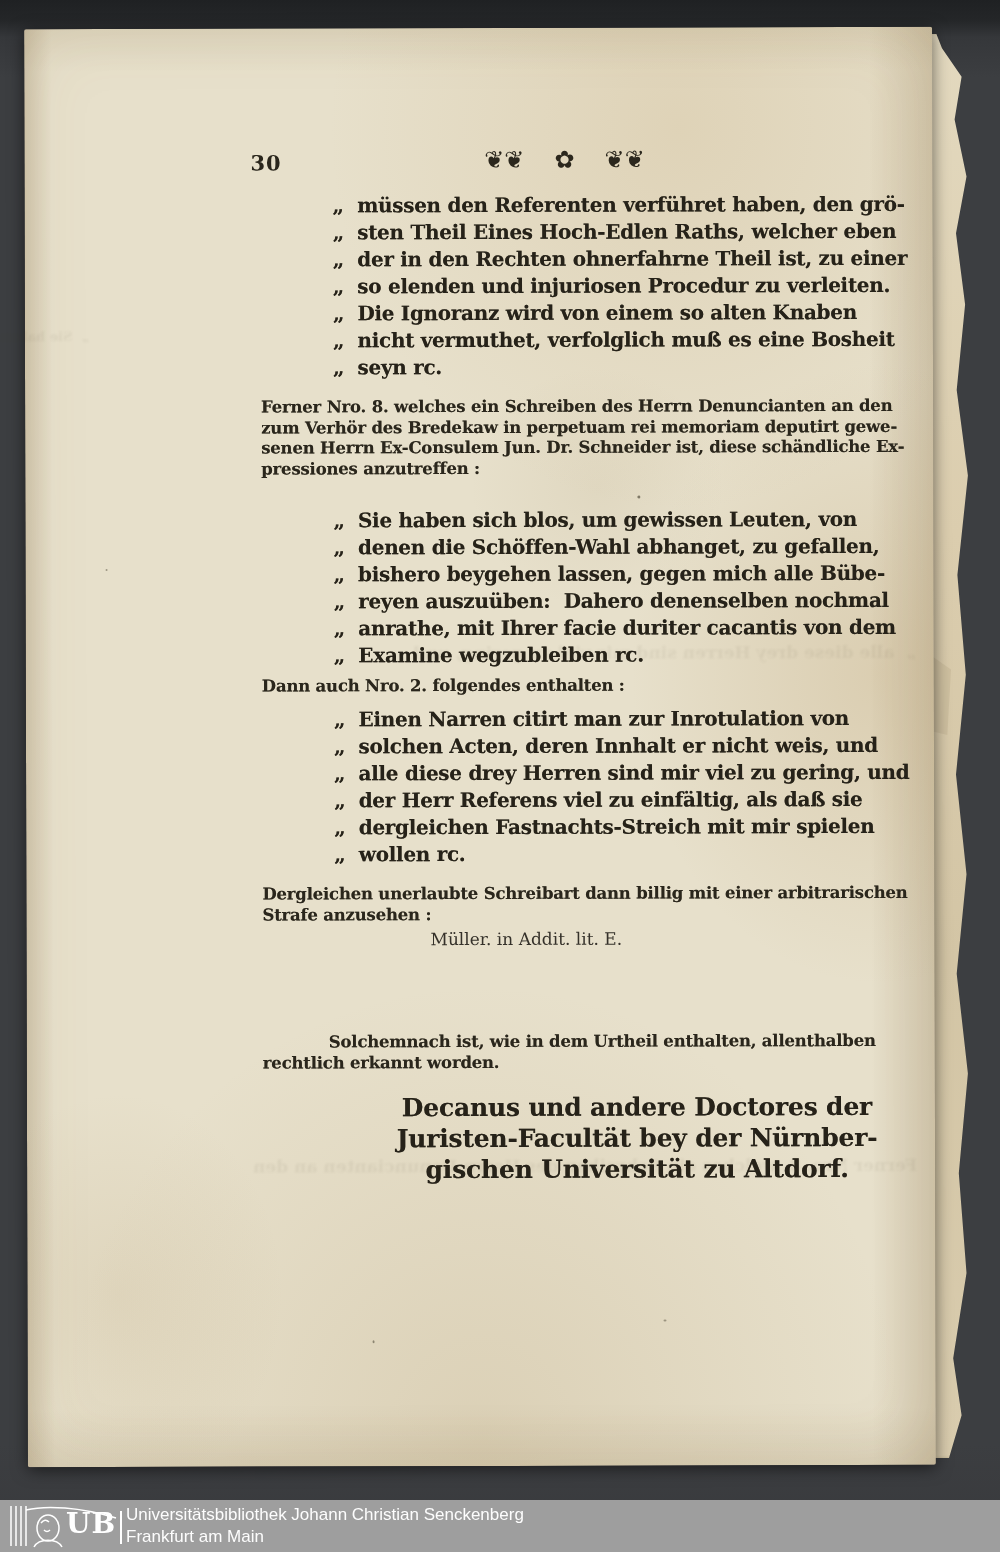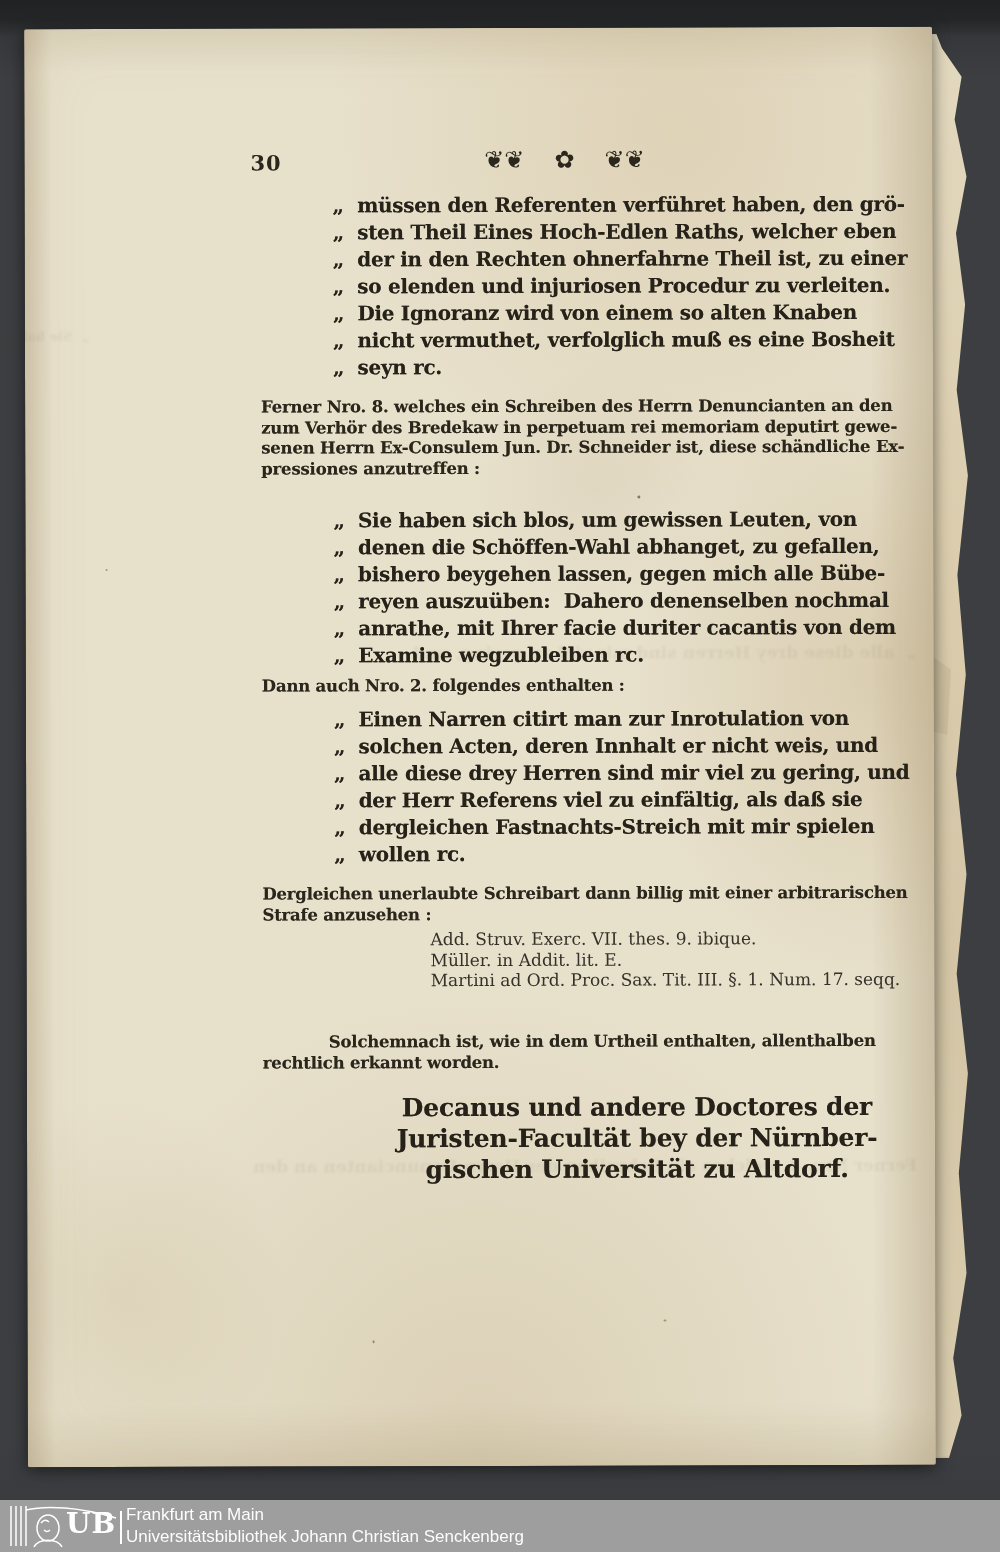--- a/index.html
+++ b/index.html
@@ -114,23 +114,21 @@
       <div class="q">„  dergleichen Fastnachts-Streich mit mir spielen</div>
       <div class="q">„  wollen rc.</div>
     </div>
 
     <div class="abs" style="left:236px;top:856px">
       <div class="p">Dergleichen unerlaubte Schreibart dann billig mit einer arbitrarischen</div>
       <div class="p">Strafe anzusehen :</div>
     </div>
 
     <div class="abs" style="left:404px;top:901px">
-      <div class="c">Add. Struv. Exerc. VII. thes. 9. ibique.</div>
       <div class="c">Müller. in Addit. lit. E.</div>
-      <div class="c">Martini ad Ord. Proc. Sax. Tit. III. §. 1. Num. 17. seqq.</div>
     </div>
 
     <div class="abs closing-block" style="left:236px;top:1004px">
       <div class="p">Solchemnach ist, wie in dem Urtheil enthalten, allenthalben</div>
       <div class="p">rechtlich erkannt worden.</div>
     </div>
 
     <div class="abs sig" style="left:330px;top:1064px;width:560px">
       <div>Decanus und andere Doctores der</div>
       <div>Juristen-Facultät bey der Nürnber-</div>
@@ -159,18 +157,18 @@
           <ellipse cx="40" cy="25" rx="11" ry="13"></ellipse>
           <path d="M33,20 q4,-5 8,-1"></path>
           <path d="M36,27 q3,3 6,0"></path>
           <path d="M26,44 C31,35 49,35 54,44"></path>
         </g>
       </svg>
       <span class="ub">UB</span>
       <div class="logo-rule"></div>
     </div>
     <div class="ftext">
+      <div>Universitätsbibliothek Johann Christian Senckenberg</div>
       <div>Frankfurt am Main</div>
-      <div>Universitätsbibliothek Johann Christian Senckenberg</div>
     </div>
   </div>
 
 </div>
 
 </body></html>

